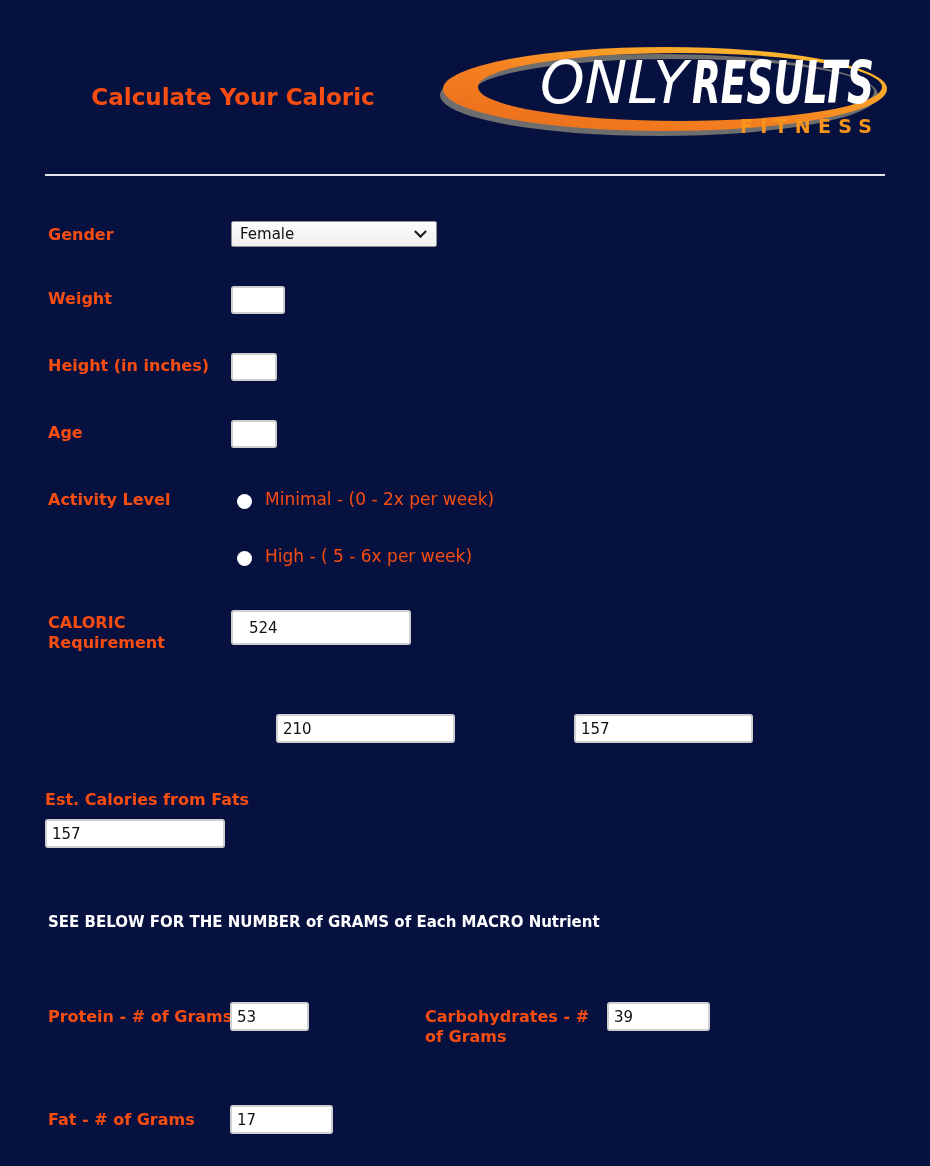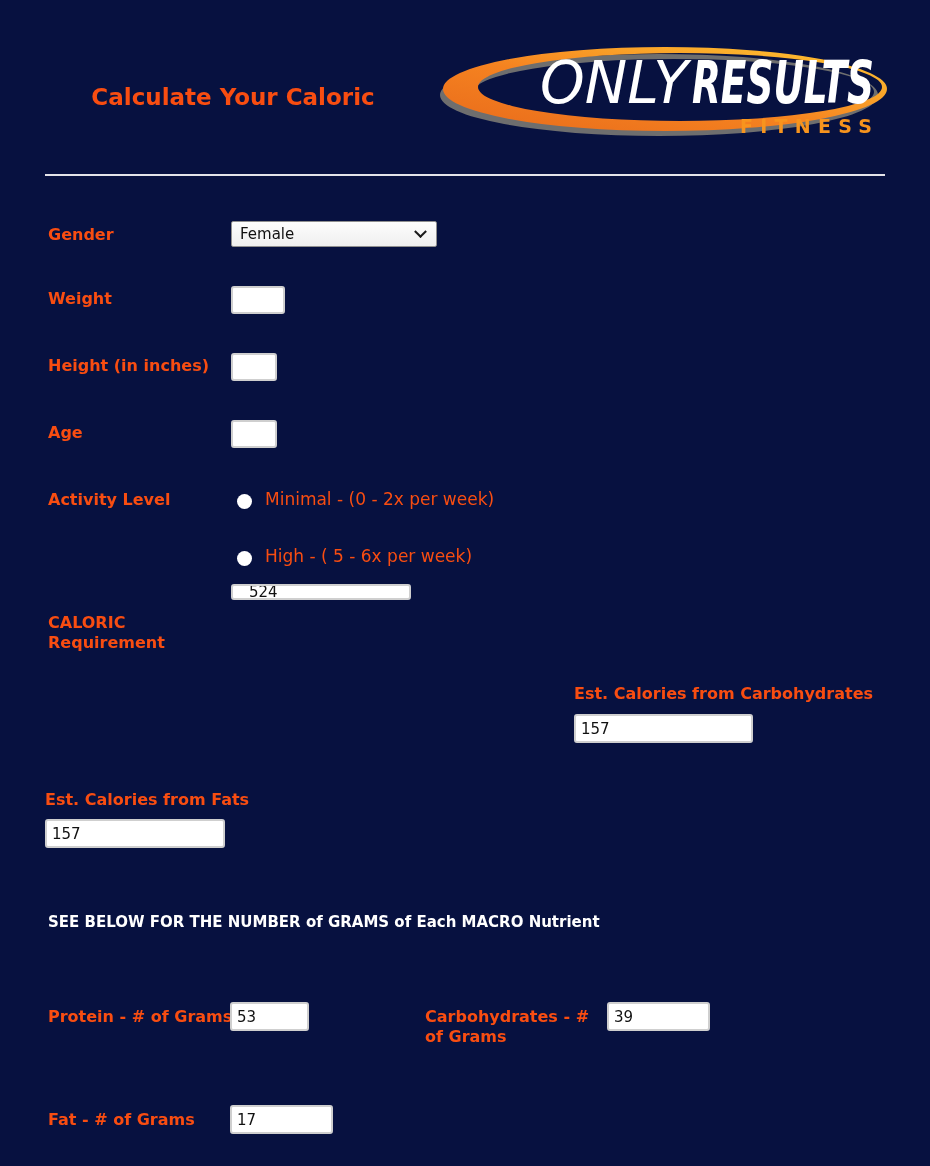--- a/index.html
+++ b/index.html
@@ -114,24 +114,24 @@
   </div>
   <div class="radio-row" style="top:546px;">
     <span class="radio"></span>
     <span class="radio-label">High - ( 5 - 6x per week)</span>
   </div>
 
   <div class="label" style="left:48px; top:613px;">
     <div>CALORIC</div>
     <div>Requirement</div>
   </div>
-  <input class="tinput" style="left: 231px; top: 584px; width: 180px; height: 16px; padding-left: 16px;" value="524">
+  <input class="tinput" style="left: 231px; top: 610px; width: 180px; height: 35px; padding-left: 16px;" value="524">
 
+  <input class="tinput" style="left: 276px; top: 714px; width: 179px; height: 29px;" value="210">
 
-  <div class="label" style="left:574px; top:684px;">Est. Calories from Carbohydrates</div>
   <input class="tinput" style="left: 574px; top: 714px; width: 179px; height: 29px;" value="157">
 
   <div class="label" style="left:45px; top:790px;">Est. Calories from Fats</div>
   <input class="tinput" style="left: 45px; top: 819px; width: 180px; height: 29px;" value="157">
 
   <div class="note">SEE BELOW FOR THE NUMBER of GRAMS of Each MACRO Nutrient</div>
 
   <div class="label" style="left:48px; top:1007px;">Protein - # of Grams</div>
   <input class="tinput" style="left: 230px; top: 1002px; width: 79px; height: 29px;" value="53">
 

